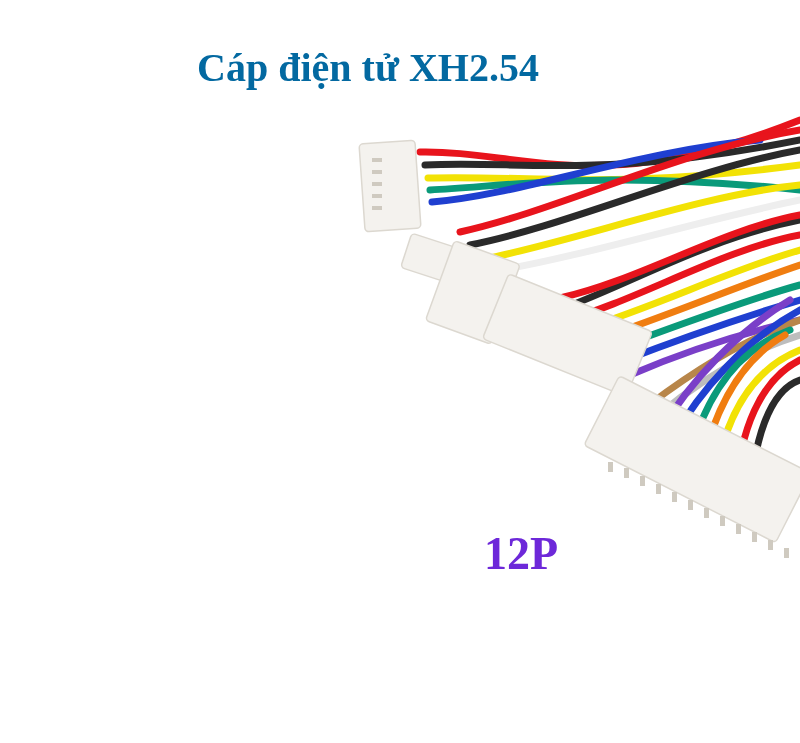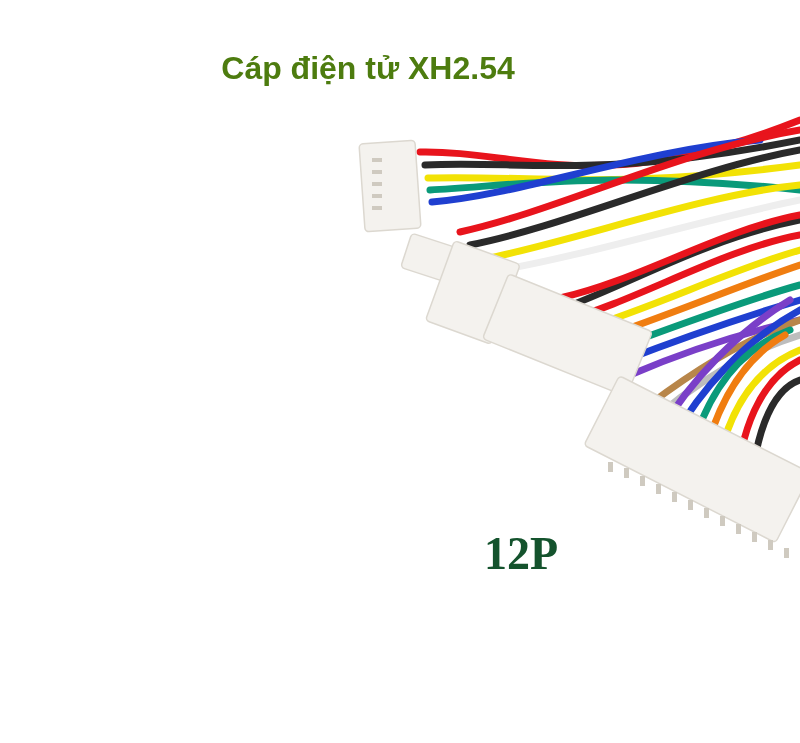--- a/index.html
+++ b/index.html
@@ -1,25 +1,25 @@
 <!DOCTYPE html>
 <html><head>
   <meta charset="utf-8">
   <style>
     html, body { margin: 0; padding: 0; background: #ffffff; }
     body { width: 800px; height: 743px; position: relative; overflow: hidden; }
     .title {
       position: absolute; left: 0; top: 48px; width: 736px; text-align: center;
-      font-family: Liberation Sans, sans-serif;
-      font-weight: bold; font-size: 32px; color: #4d7c0f; line-height: 40px;
+      font-family: Liberation Serif, serif;
+      font-weight: bold; font-size: 40px; color: #0369a1; line-height: 40px;
     }
     .label {
       position: absolute; left: 484px; top: 528px;
       font-family: "Liberation Serif", "DejaVu Serif", serif;
-      font-weight: bold; font-size: 46px; color: #14532d; line-height: 52px;
+      font-weight: bold; font-size: 46px; color: #6d28d9; line-height: 52px;
     }
     .photo { position: absolute; left: 0; top: 0; width: 800px; height: 743px; }
   </style>
 </head>
 <body>
 
 <svg class="photo" viewBox="0 0 800 743" xmlns="http://www.w3.org/2000/svg">
   <g fill="none" stroke-linecap="round">
 
     <path d="M420 152 C520 150 600 200 800 120" stroke="#e8141c" stroke-width="7"></path>

